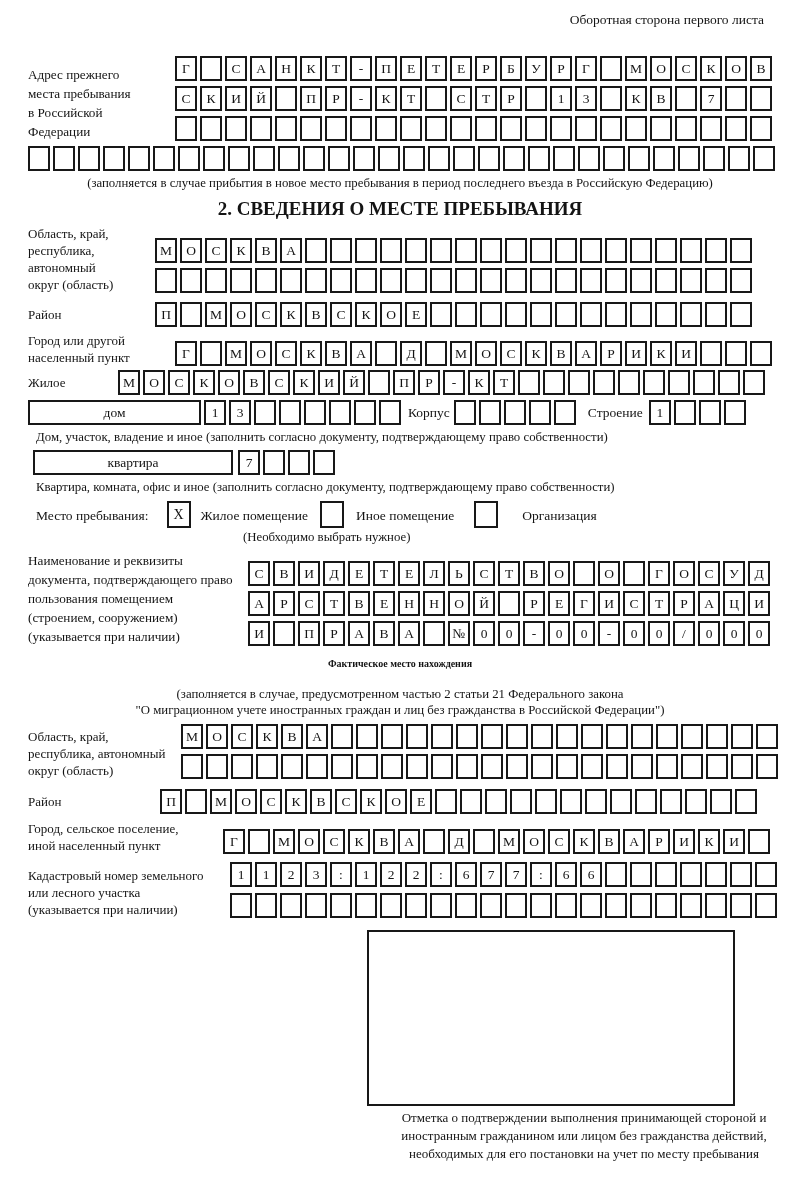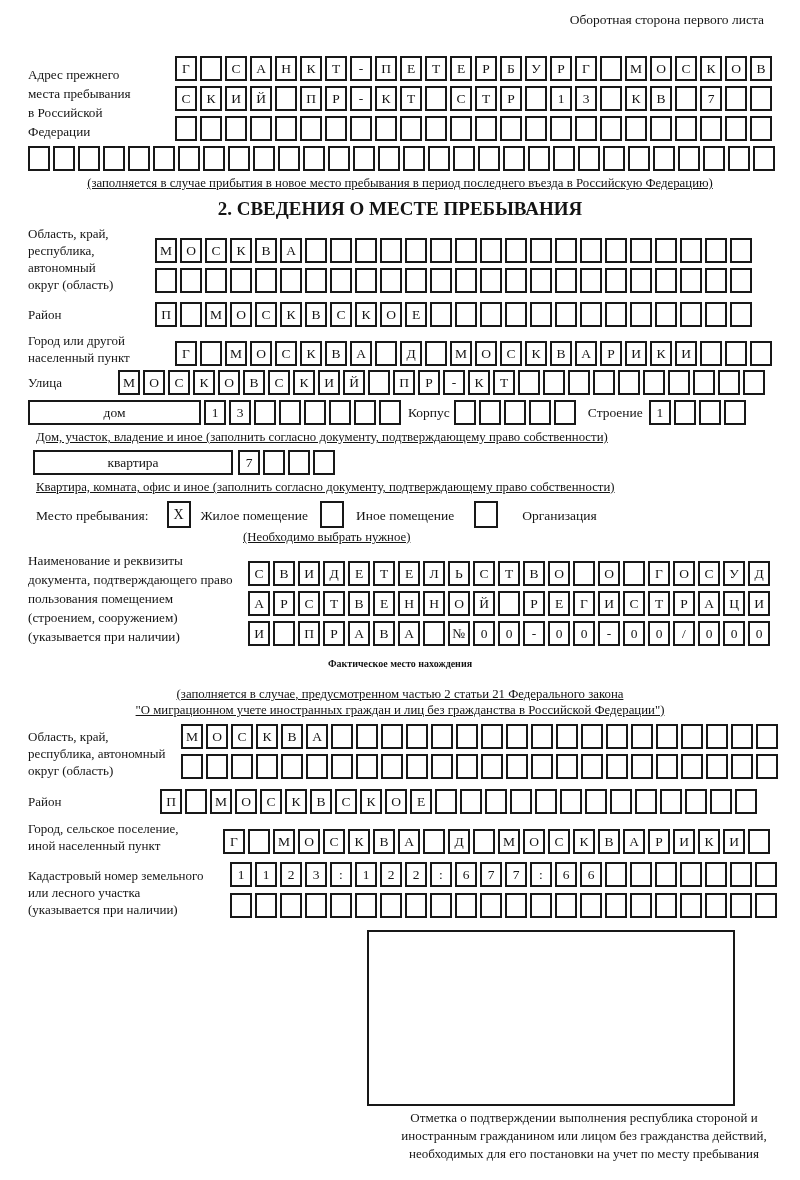--- a/index.html
+++ b/index.html
@@ -13,21 +13,21 @@
   .flabel { font-size:13px; line-height:17px; flex:0 0 auto; }
   .cellcol { display:flex; flex-direction:column; gap:5px; }
   .cells { display:flex; gap:3px; }
   .cell { flex:0 0 18px; width:18px; height:21px; border:2px solid #181818;
           font-size:13.5px; line-height:21px; text-align:center; }
   .wbox { border:2px solid #181818; height:21px; line-height:21px; text-align:center;
           font-size:13.5px; flex:0 0 auto; }
   .inl-label { line-height:25px; font-size:13.5px; white-space:nowrap; }
   .chk { flex:0 0 20px; width:20px; height:23px; border:2px solid #181818;
          font-size:14px; line-height:23px; text-align:center; }
-  .note { font-size:12.8px; line-height:16px;text-decoration:underline; }
+  .note { font-size:12.8px; line-height:16px; }
   .center { text-align:center; }
   .sec-title { text-align:center; font-weight:bold; font-size:19px; }
   .sub-title { text-align:center; font-weight:bold; font-size:10px; }
   .confirm-box { border:2px solid #181818; width:364px; height:172px; margin-left:339px; }
   .confirm-caption { width:412px; margin-left:350px; text-align:center;
                      font-size:13px; line-height:18px; margin-top:3px; }
 </style>
 </head>
 <body>
 
@@ -266,21 +266,21 @@
         <div class="cell">И</div>
         <div class="cell">К</div>
         <div class="cell">И</div>
         <div class="cell"></div>
         <div class="cell"></div>
         <div class="cell"></div>
       </div>
   </div>
 
   <div class="frow" style="margin-top:4px">
-    <div class="flabel" style="width:60px; margin-right:30px; line-height:25px">Улица</div>
+    <div class="flabel" style="width:60px; margin-right:30px; line-height:25px">Жилое</div>
     <div class="cells">
         <div class="cell">М</div>
         <div class="cell">О</div>
         <div class="cell">С</div>
         <div class="cell">К</div>
         <div class="cell">О</div>
         <div class="cell">В</div>
         <div class="cell">С</div>
         <div class="cell">К</div>
         <div class="cell">И</div>
@@ -599,15 +599,15 @@
           <div class="cell"></div>
           <div class="cell"></div>
           <div class="cell"></div>
           <div class="cell"></div>
           <div class="cell"></div>
         </div>
     </div>
   </div>
 
   <div class="confirm-box" style="margin-top:12px"></div>
-  <div class="confirm-caption">Отметка о подтверждении выполнения республика стороной и иностранным гражданином или лицом без гражданства действий, необходимых для его постановки на учет по месту пребывания</div>
+  <div class="confirm-caption">Отметка о подтверждении выполнения принимающей стороной и иностранным гражданином или лицом без гражданства действий, необходимых для его постановки на учет по месту пребывания</div>
 
 </div>
 
 </body></html>

